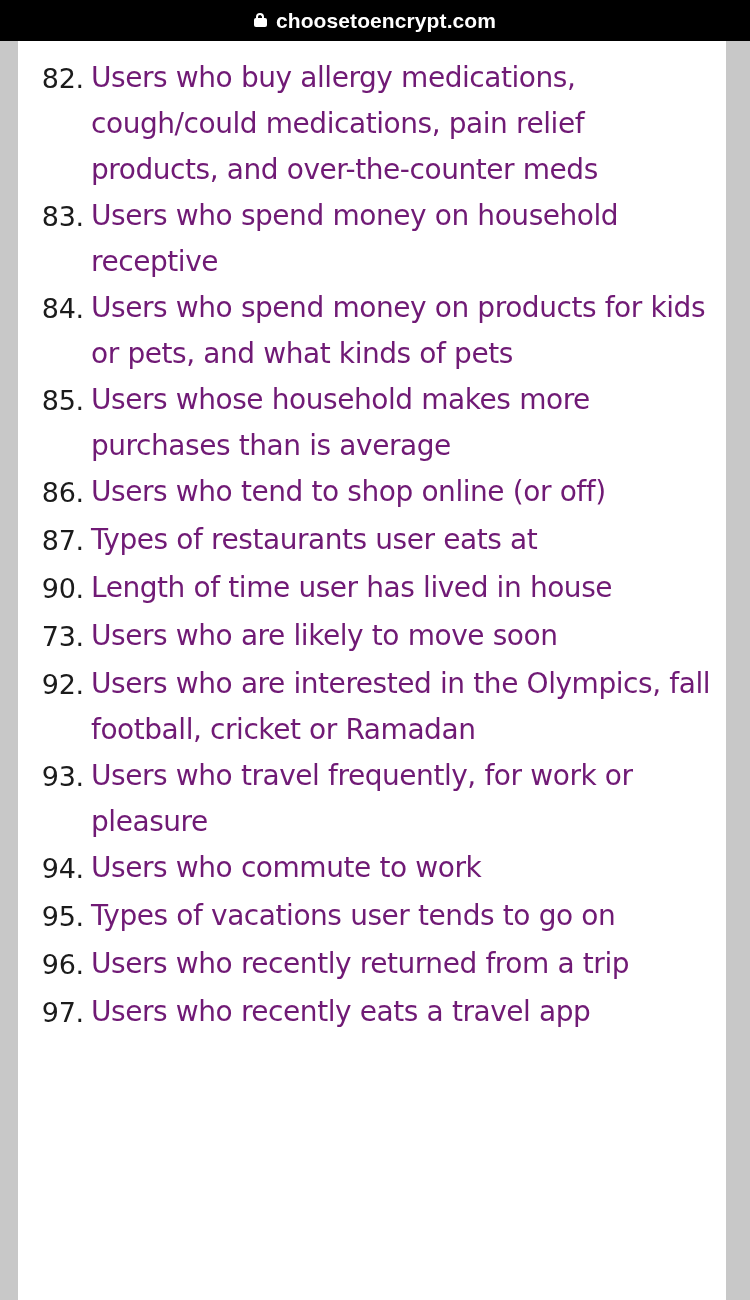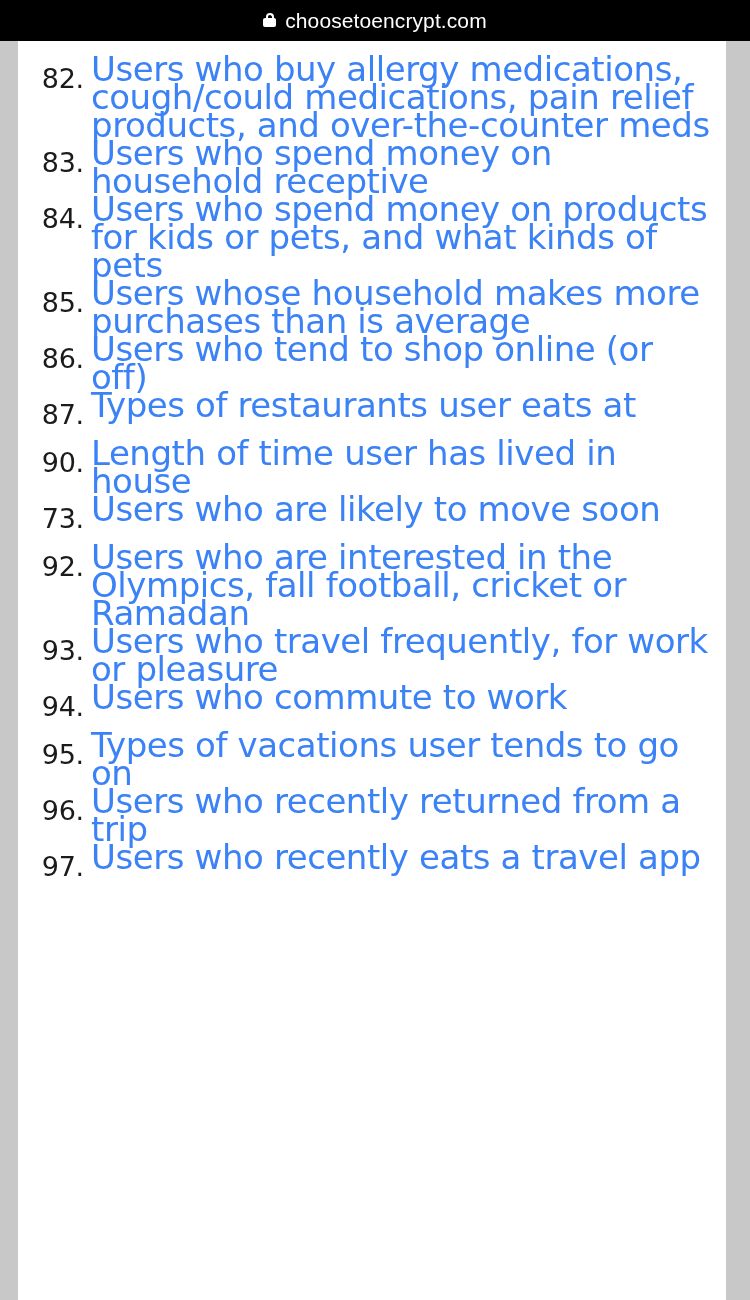--- a/index.html
+++ b/index.html
@@ -16,20 +16,21 @@
 
   
   .browser-bar {
     position: relative;
     width: 750px;
     height: 41px;
     background: #000000;
     display: flex;
     align-items: center;
     justify-content: center;
+    font-weight: bold;
   }
   .url-wrap {
     display: flex;
     align-items: center;
     gap: 9px;
   }
   .lock-icon {
     display: inline-block;
     width: 13px;
     height: 15px;
@@ -99,23 +100,23 @@
     padding-right: 7px;
     font-size: 27px;
     line-height: 48px;
     color: #1b1b1b;
     font-family: "DejaVu Sans", sans-serif;
     letter-spacing: -0.2px;
     padding-left: 16px;
   }
   .item-text {
     flex: 1 1 auto;
-    font-size: 34px;
-    line-height: 28px;
-    color: #3b82f6;
+    font-size: 28px;
+    line-height: 46px;
+    color: #701a75;
     font-family: "DejaVu Sans", sans-serif;
     letter-spacing: -0.45px;
     word-spacing: 0.2px;
   }
 </style>
 </head>
 <body>
 
 <div class="browser-bar">
   <div class="url-wrap">

